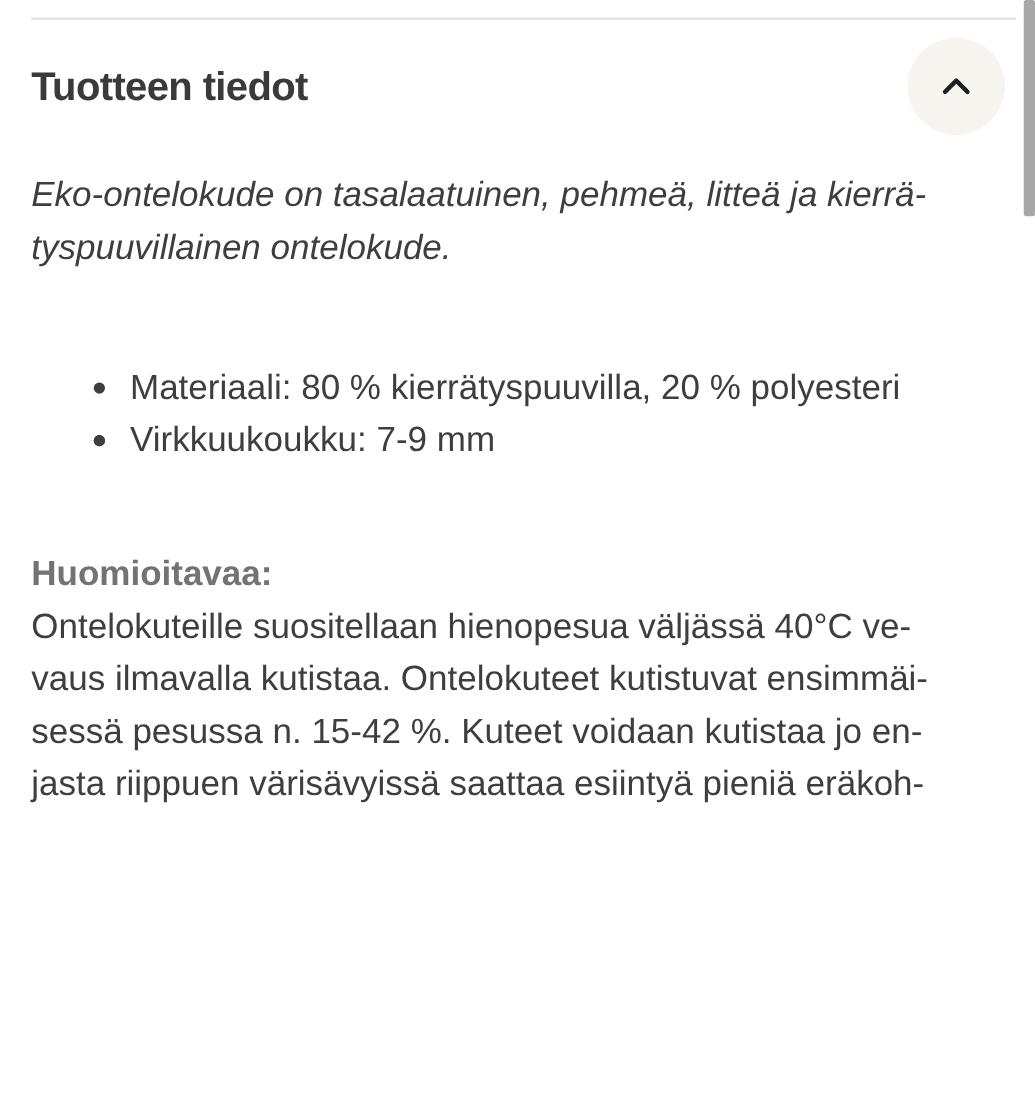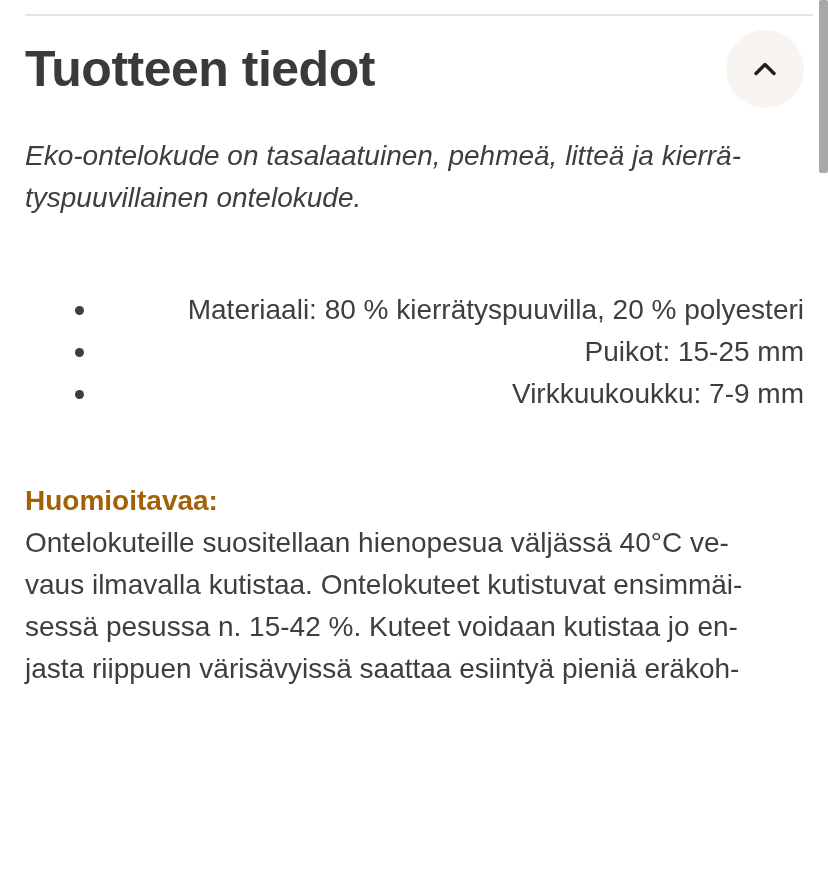--- a/index.html
+++ b/index.html
@@ -26,21 +26,21 @@
   .section-header {
     margin-top: 14px;
     height: 78px;
     display: flex;
     align-items: center;
     justify-content: space-between;
     cursor: pointer;
   }
 
   .section-title {
-    font-size: 50px;
+    font-size: 32px;
     font-weight: 700;
     color: #3a3a3a;
     letter-spacing: -0.5px;
   }
 
   .collapse-btn {
     width: 78px;
     height: 78px;
     border-radius: 50%;
     background: #f8f5f0;
@@ -67,38 +67,37 @@
   .intro .line { display: block; }
 
   .specs {
     list-style: none;
     margin-top: 70px;
   }
   .specs li {
     position: relative;
     padding-left: 79px;
     line-height: 42px;
-    text-align: right;
   }
   .specs .bullet-dot {
     position: absolute;
     left: 50px;
     top: 17px;
     width: 9px;
     height: 9px;
     border-radius: 50%;
     background: #3e3e3e;
   }
 
   .care {
     margin-top: 65px;
   }
   .care-heading {
     font-weight: 700;
-    color: #a16207;
+    color: #737373;
     line-height: 42px;
     font-size: 28px;
   }
   .care .line { display: block; }
 
   .scrollbar-thumb {
     position: absolute;
     top: 0;
     right: 0;
     width: 9px;
@@ -130,21 +129,20 @@
     <span class="line">tyspuuvillainen ontelokude.</span>
   </p>
 
   <ul class="specs body-text">
     <li>
       <span class="bullet-dot"></span>
       <span>Materiaali: 80 % kierrätyspuuvilla, 20 % polyesteri</span>
     </li>
     <li>
       <span class="bullet-dot"></span>
-      <span>Puikot: 15-25 mm</span>
     </li>
     <li>
       <span class="bullet-dot"></span>
       <span>Virkkuukoukku: 7-9 mm</span>
     </li>
   </ul>
 
   <div class="care body-text">
     <p class="care-heading">Huomioitavaa:</p>
     <span class="line">Ontelokuteille suositellaan hienopesua väljässä 40°C ve-</span>

